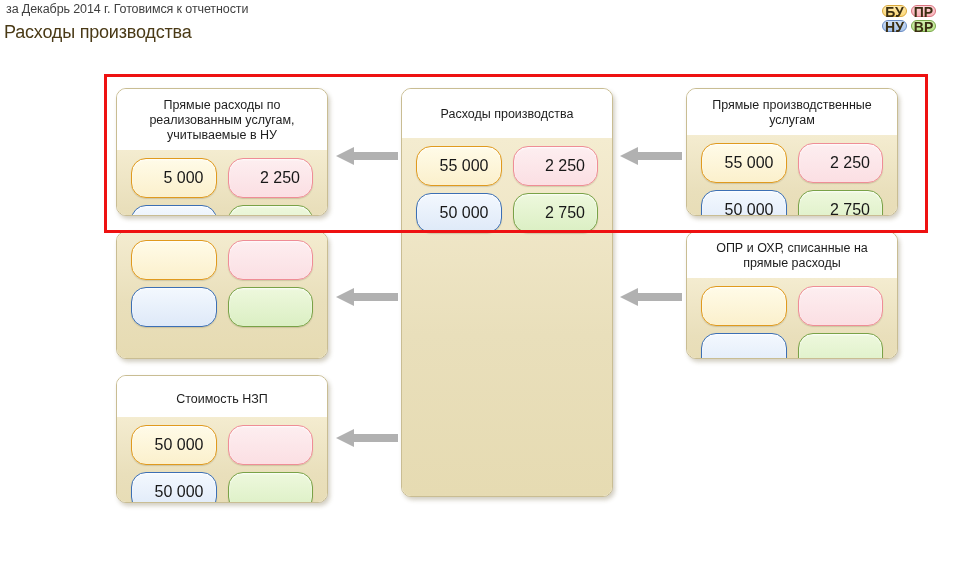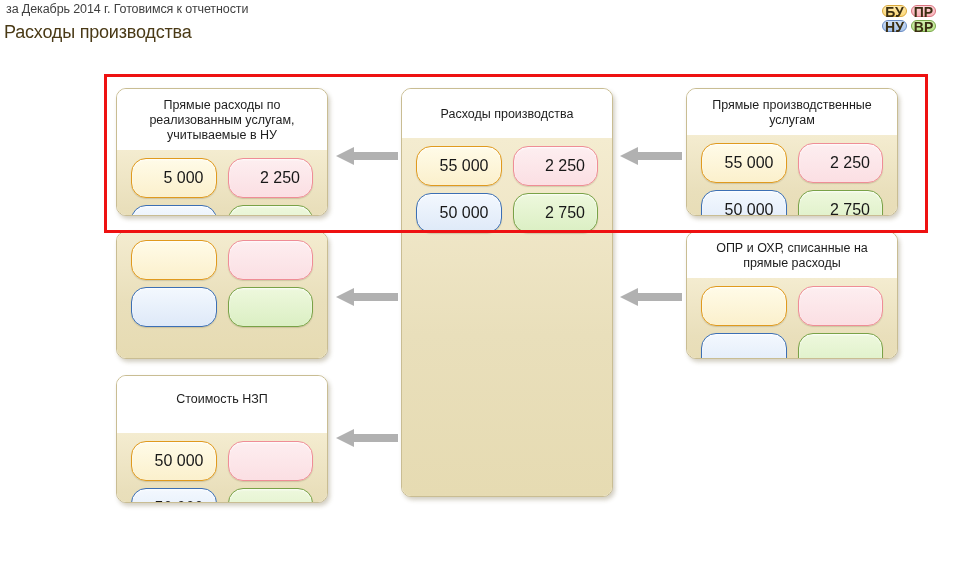--- a/index.html
+++ b/index.html
@@ -222,21 +222,21 @@
     <div class="pill-grid">
       <div class="pill bu"></div>
       <div class="pill pr"></div>
       <div class="pill nu"></div>
       <div class="pill vr"></div>
     </div>
   </div>
 </div>
 
 <div class="card flexcol" style="left:116px; top:375px; width:212px; height:128px;">
-  <div class="card-head" style="padding-top:16px; padding-bottom:26px;">Стоимость НЗП</div>
+  <div class="card-head" style="padding-top:16px; padding-bottom:10px;">Стоимость НЗП</div>
   <div class="card-body">
     <div class="pill-grid">
       <div class="pill bu">50 000</div>
       <div class="pill pr"></div>
       <div class="pill nu">50 000</div>
       <div class="pill vr"></div>
     </div>
   </div>
 </div>
 

